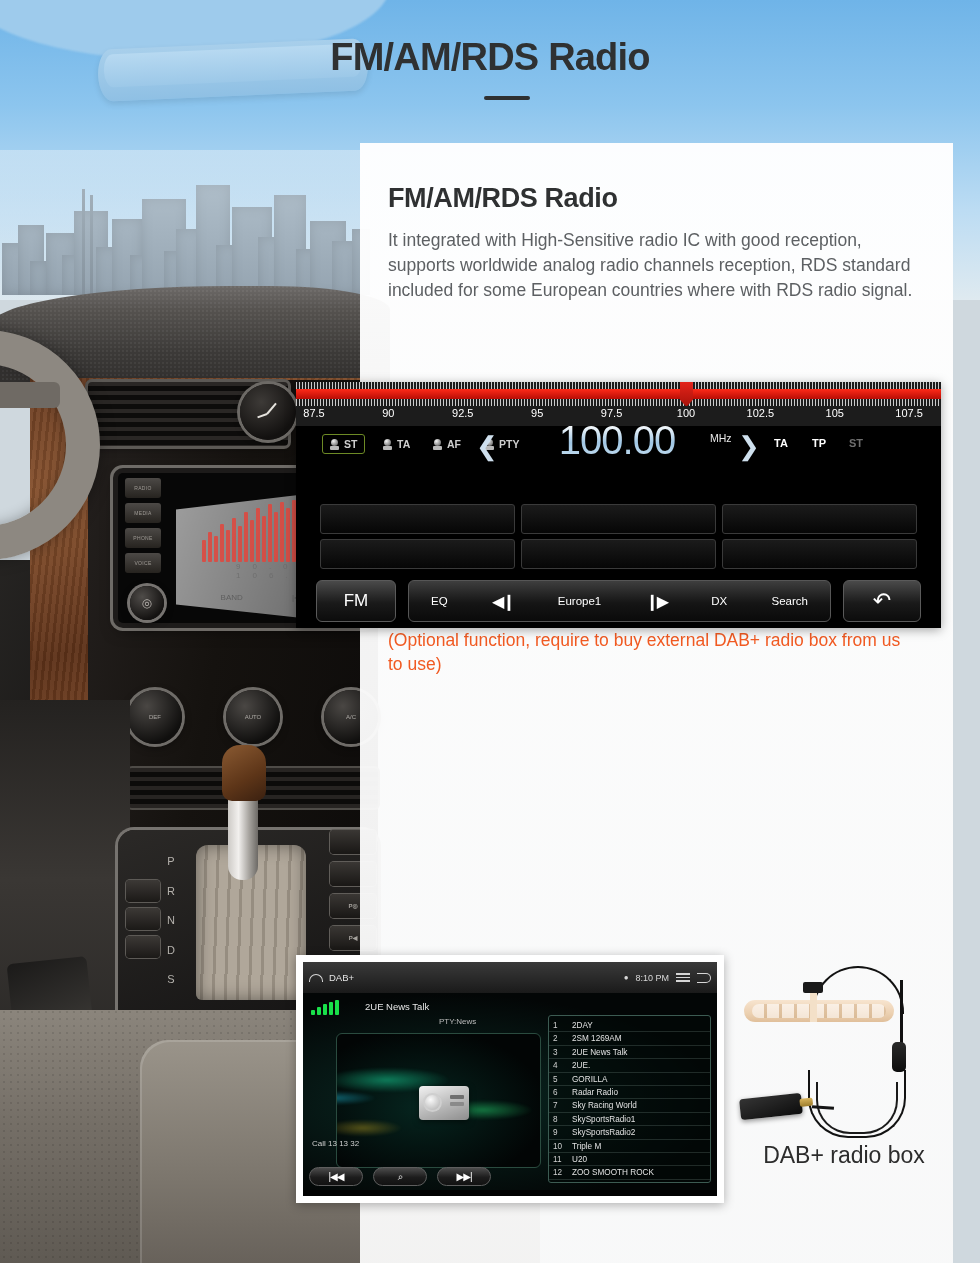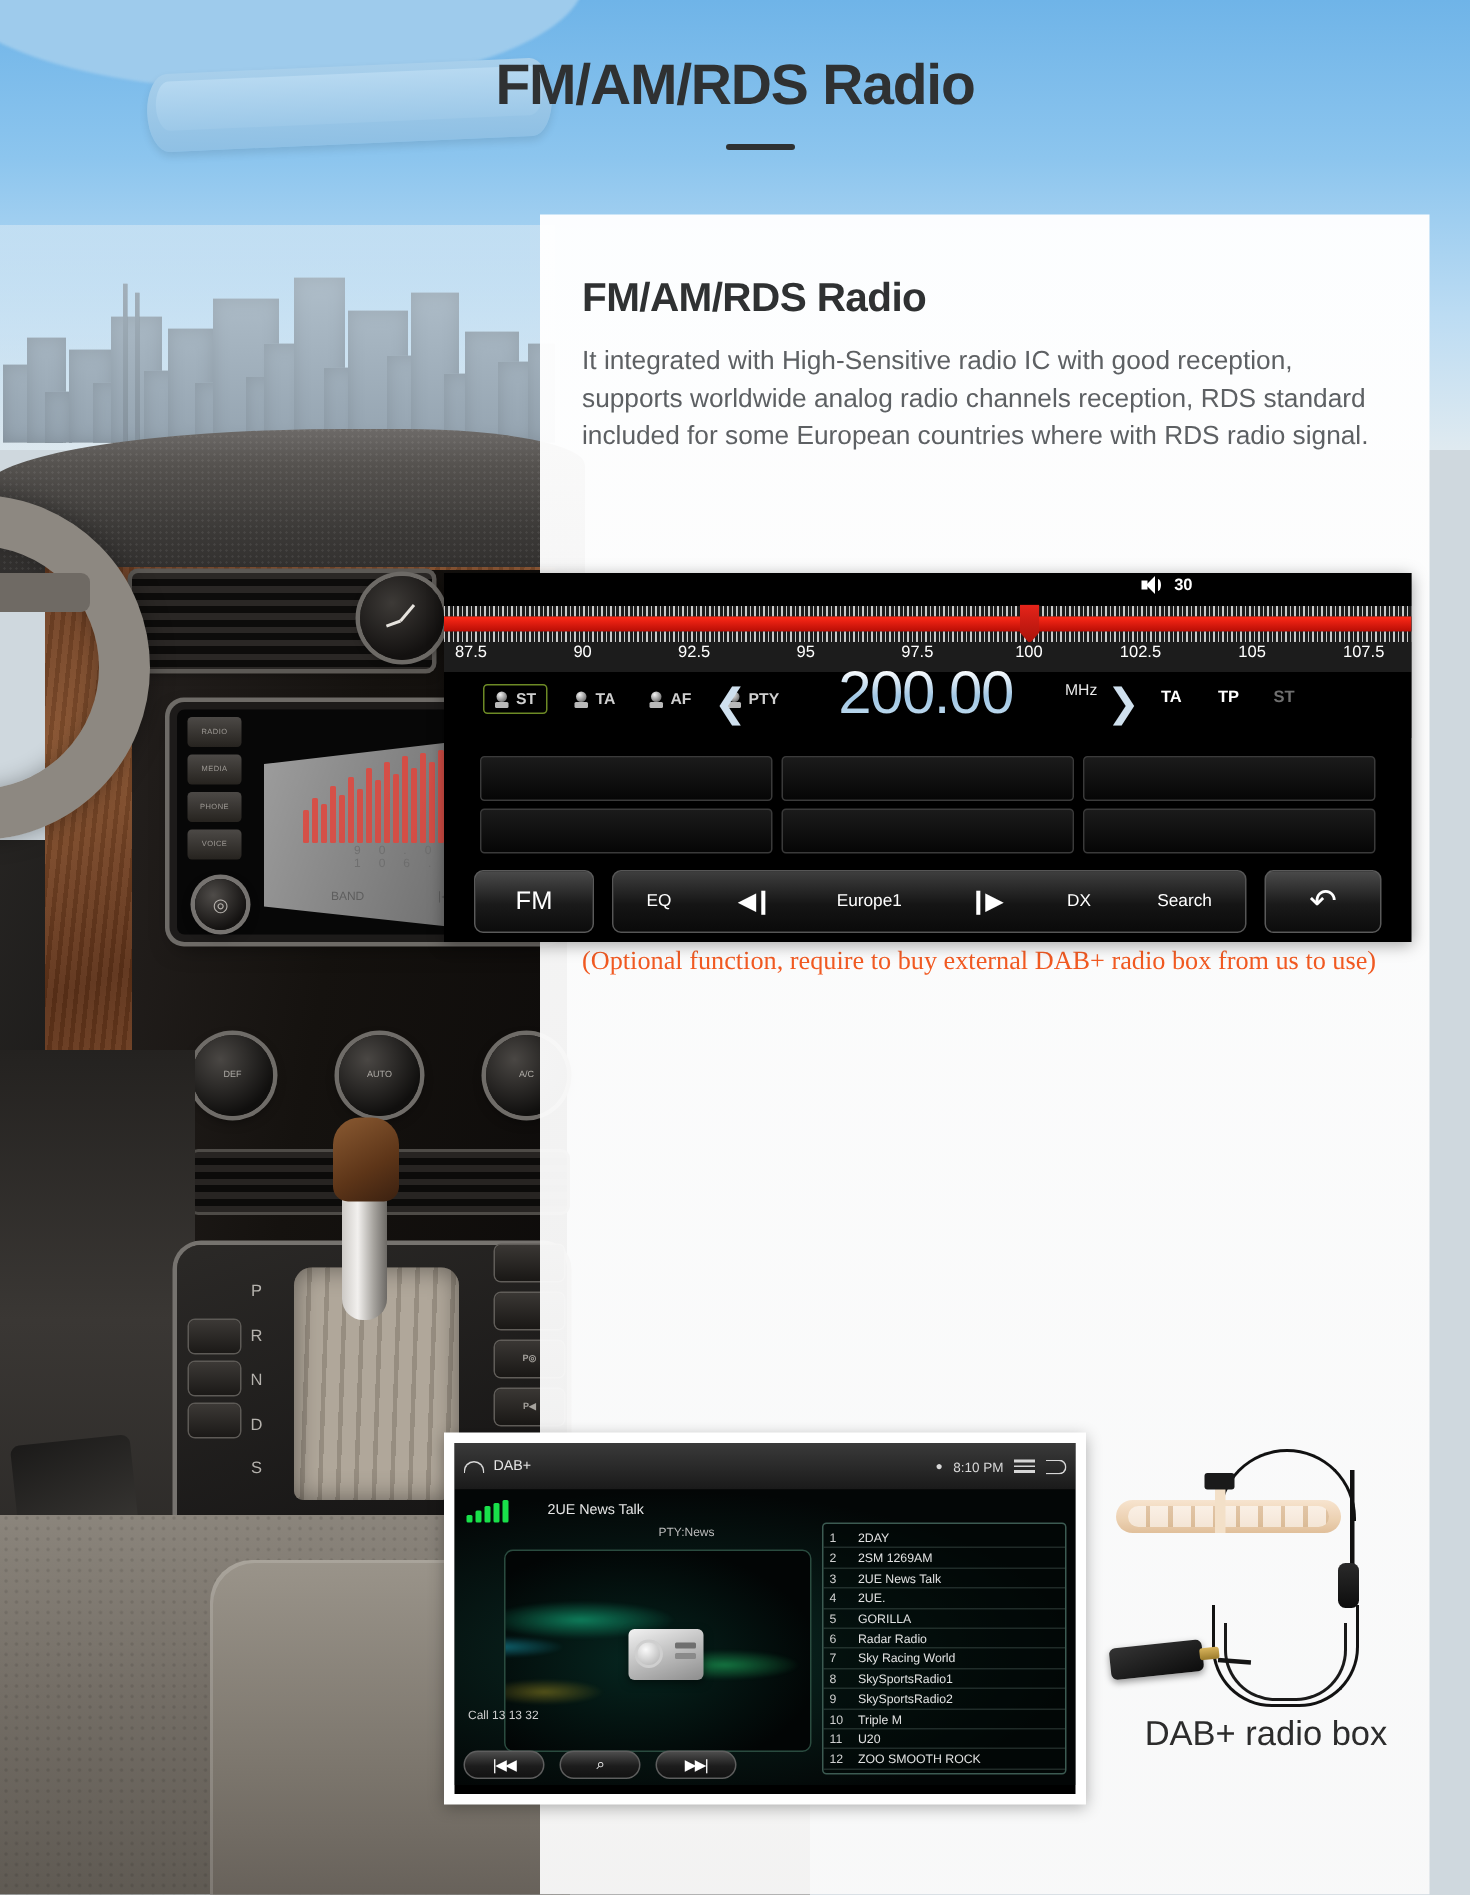--- a/index.html
+++ b/index.html
@@ -228,21 +228,21 @@
     z-index:3;
   }
   .panel-pad { padding:40px 34px 0 28px; }
   .sec-h {
     font-size:27px; font-weight:700; color:#2f3132; letter-spacing:-.4px;
     margin-bottom:14px;
   }
   .sec-p {
     font-size:17.5px; line-height:1.42; color:#5d6063; font-weight:400;
   }
-  .sec-p.orange { color:#f15a22;font-family:Liberation Serif, serif; }
+  .sec-p.orange { color:#f15a22; }
 
   
   .radio-ui {
     position:absolute; left:296px; top:382px; width:645px; height:246px;
     background:#000; z-index:6; overflow:hidden;
     box-shadow:0 2px 10px rgba(0,0,0,.35);
     font-family:"Liberation Sans", sans-serif;
   }
   .r-top { position:relative; height:22px; background:#000; }
   .r-vol {
@@ -568,30 +568,20 @@
   <div style="height:270px"></div>
 
   <div style="padding:10px 34px 0 28px;">
     <div class="sec-h" style="font-size:29px;margin-bottom:12px;">DAB+ Radio</div>
     <div class="sec-p orange">(Optional function, require to buy external DAB+ radio box from us to use)</div>
   </div>
 </div>
 
 <div class="radio-ui">
 
-  <div class="r-top">
-    <div class="r-vol">
-      <span class="r-spk">
-          <i></i>
-          <b></b>
-          <s></s>
-        </span>
-      <span>30</span>
-    </div>
-  </div>
 
   <div class="r-scale">
     <div class="tickrow t1"></div>
     <div class="r-bar"></div>
     <div class="tickrow t2"></div>
     <div class="r-thumb" id="tunerthumb" style="left: 383.951px;"></div>
   </div>
   <div class="r-nums" id="scalenums">
       <span style="left: 18px;">87.5</span>
       <span style="left: 92.3902px;">90</span>
@@ -630,21 +620,21 @@
         <div class="pill" style="left: 182px;">
           <span class="dot">
             <b></b>
             <i></i>
           </span>
           <span>PTY</span>
         </div>
       </div>
 
     <span class="arr" style="left:180px">❮</span>
-    <div class="r-freq">200.00</div>
+    <div class="r-freq">100.00</div>
     <div class="r-mhz">MHz</div>
     <span class="arr" style="left:442px">❯</span>
 
     <span class="r-flag" style="left:478px;color:#ffffff">TA</span>
     <span class="r-flag" style="left:516px;color:#ffffff">TP</span>
     <span class="r-flag" style="left:553px;color:#6f6f6f">ST</span>
   </div>
 
   <div class="r-presets">
     <div class="prow">

